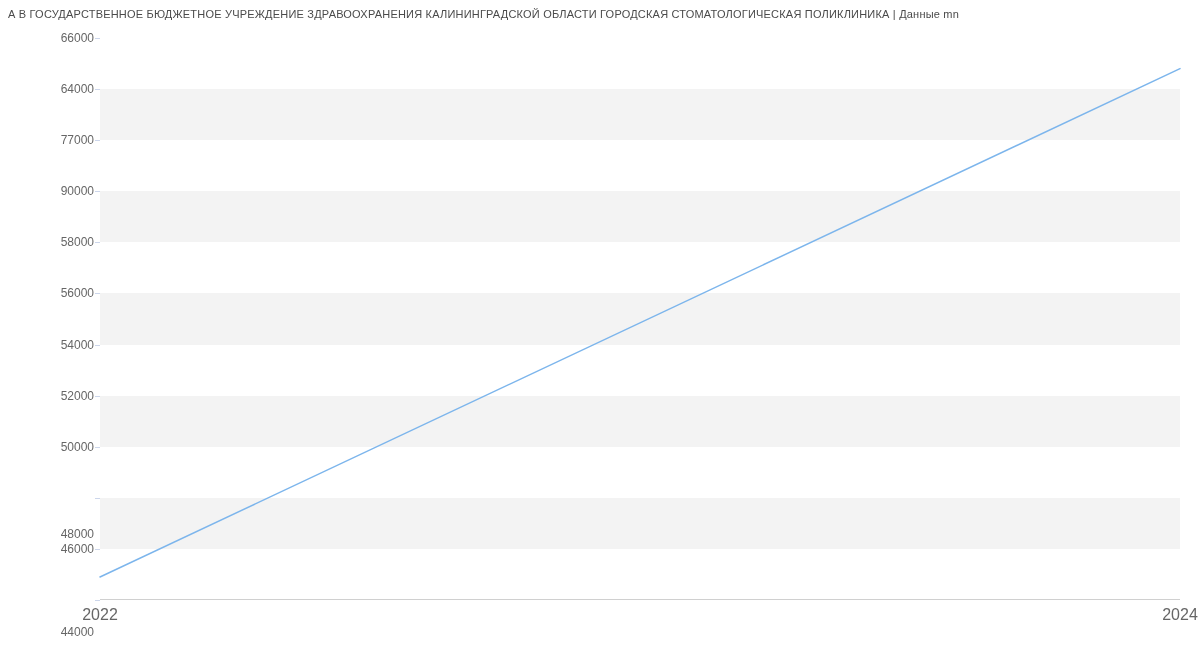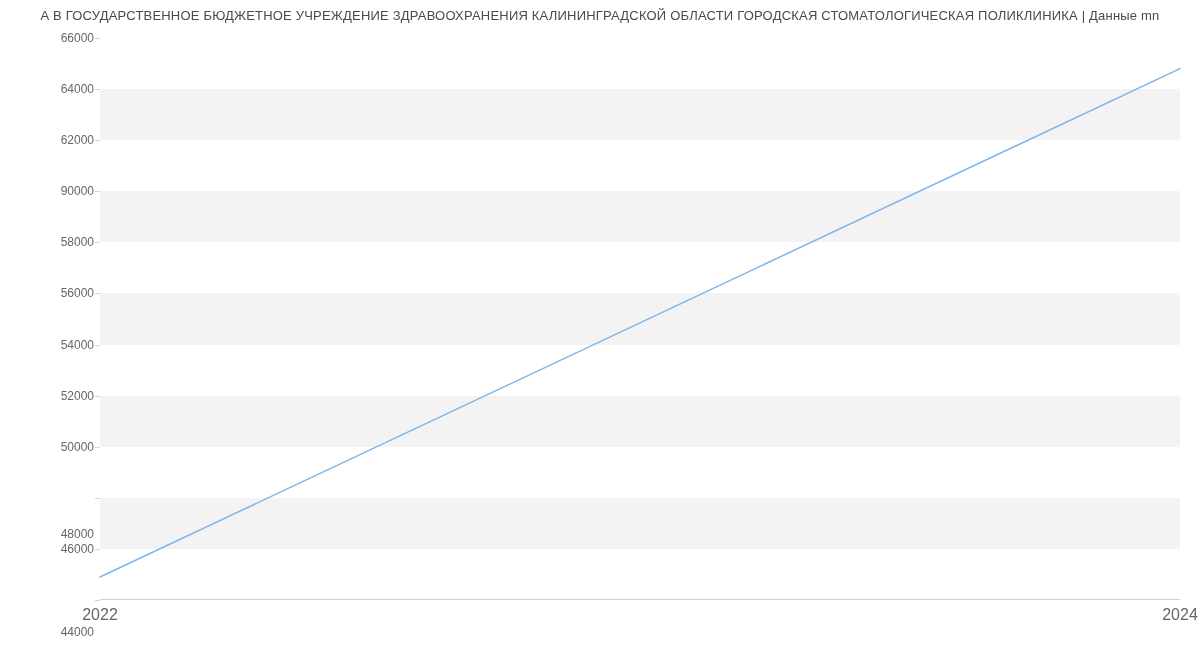--- a/index.html
+++ b/index.html
@@ -9,24 +9,23 @@
     }
     body {
       font-family: Verdana, Geneva, sans-serif;
       background: #ffffff;
       width: 1200px;
       height: 650px;
       overflow: hidden;
       position: relative;
     }
     .title {
-      font-size: 13px;
+      font-size: 11px;
       color: #4a4a4a;
-      text-align: center;
-      padding: 8px 0 4px 0;
+      padding: 8px 0 4px 8px;
       white-space: nowrap;
       overflow: hidden;
       letter-spacing: 0.2px;
     }
     .chart-area {
       position: absolute;
       left: 100px;
       top: 38px;
       width: 1080px;
       height: 562px;
@@ -118,21 +117,21 @@
     <div class="y-tick-label" style="top: 395.636px;">52000</div>
     <div class="y-tick-mark" style="top: 395.636px;"></div>
     <div class="y-tick-label" style="top: 344.545px;">54000</div>
     <div class="y-tick-mark" style="top: 344.545px;"></div>
     <div class="y-tick-label" style="top: 293.455px;">56000</div>
     <div class="y-tick-mark" style="top: 293.455px;"></div>
     <div class="y-tick-label" style="top: 242.364px;">58000</div>
     <div class="y-tick-mark" style="top: 242.364px;"></div>
     <div class="y-tick-label" style="top: 191.273px;">90000</div>
     <div class="y-tick-mark" style="top: 191.273px;"></div>
-    <div class="y-tick-label" style="top: 140.182px;">62000</div>
+    <div class="y-tick-label" style="top: 140.182px;">77000</div>
     <div class="y-tick-mark" style="top: 140.182px;"></div>
     <div class="y-tick-label" style="top: 89.0909px;">64000</div>
     <div class="y-tick-mark" style="top: 89.0909px;"></div>
     <div class="y-tick-label" style="top: 38px;">66000</div>
     <div class="y-tick-mark" style="top: 38px;"></div>
   </div>
 <div id="x-axis-labels">
     <div class="x-tick-label" style="left: 100px;">2022</div>
     <div class="x-tick-label" style="left: 1180px;">2024</div>
   </div>

